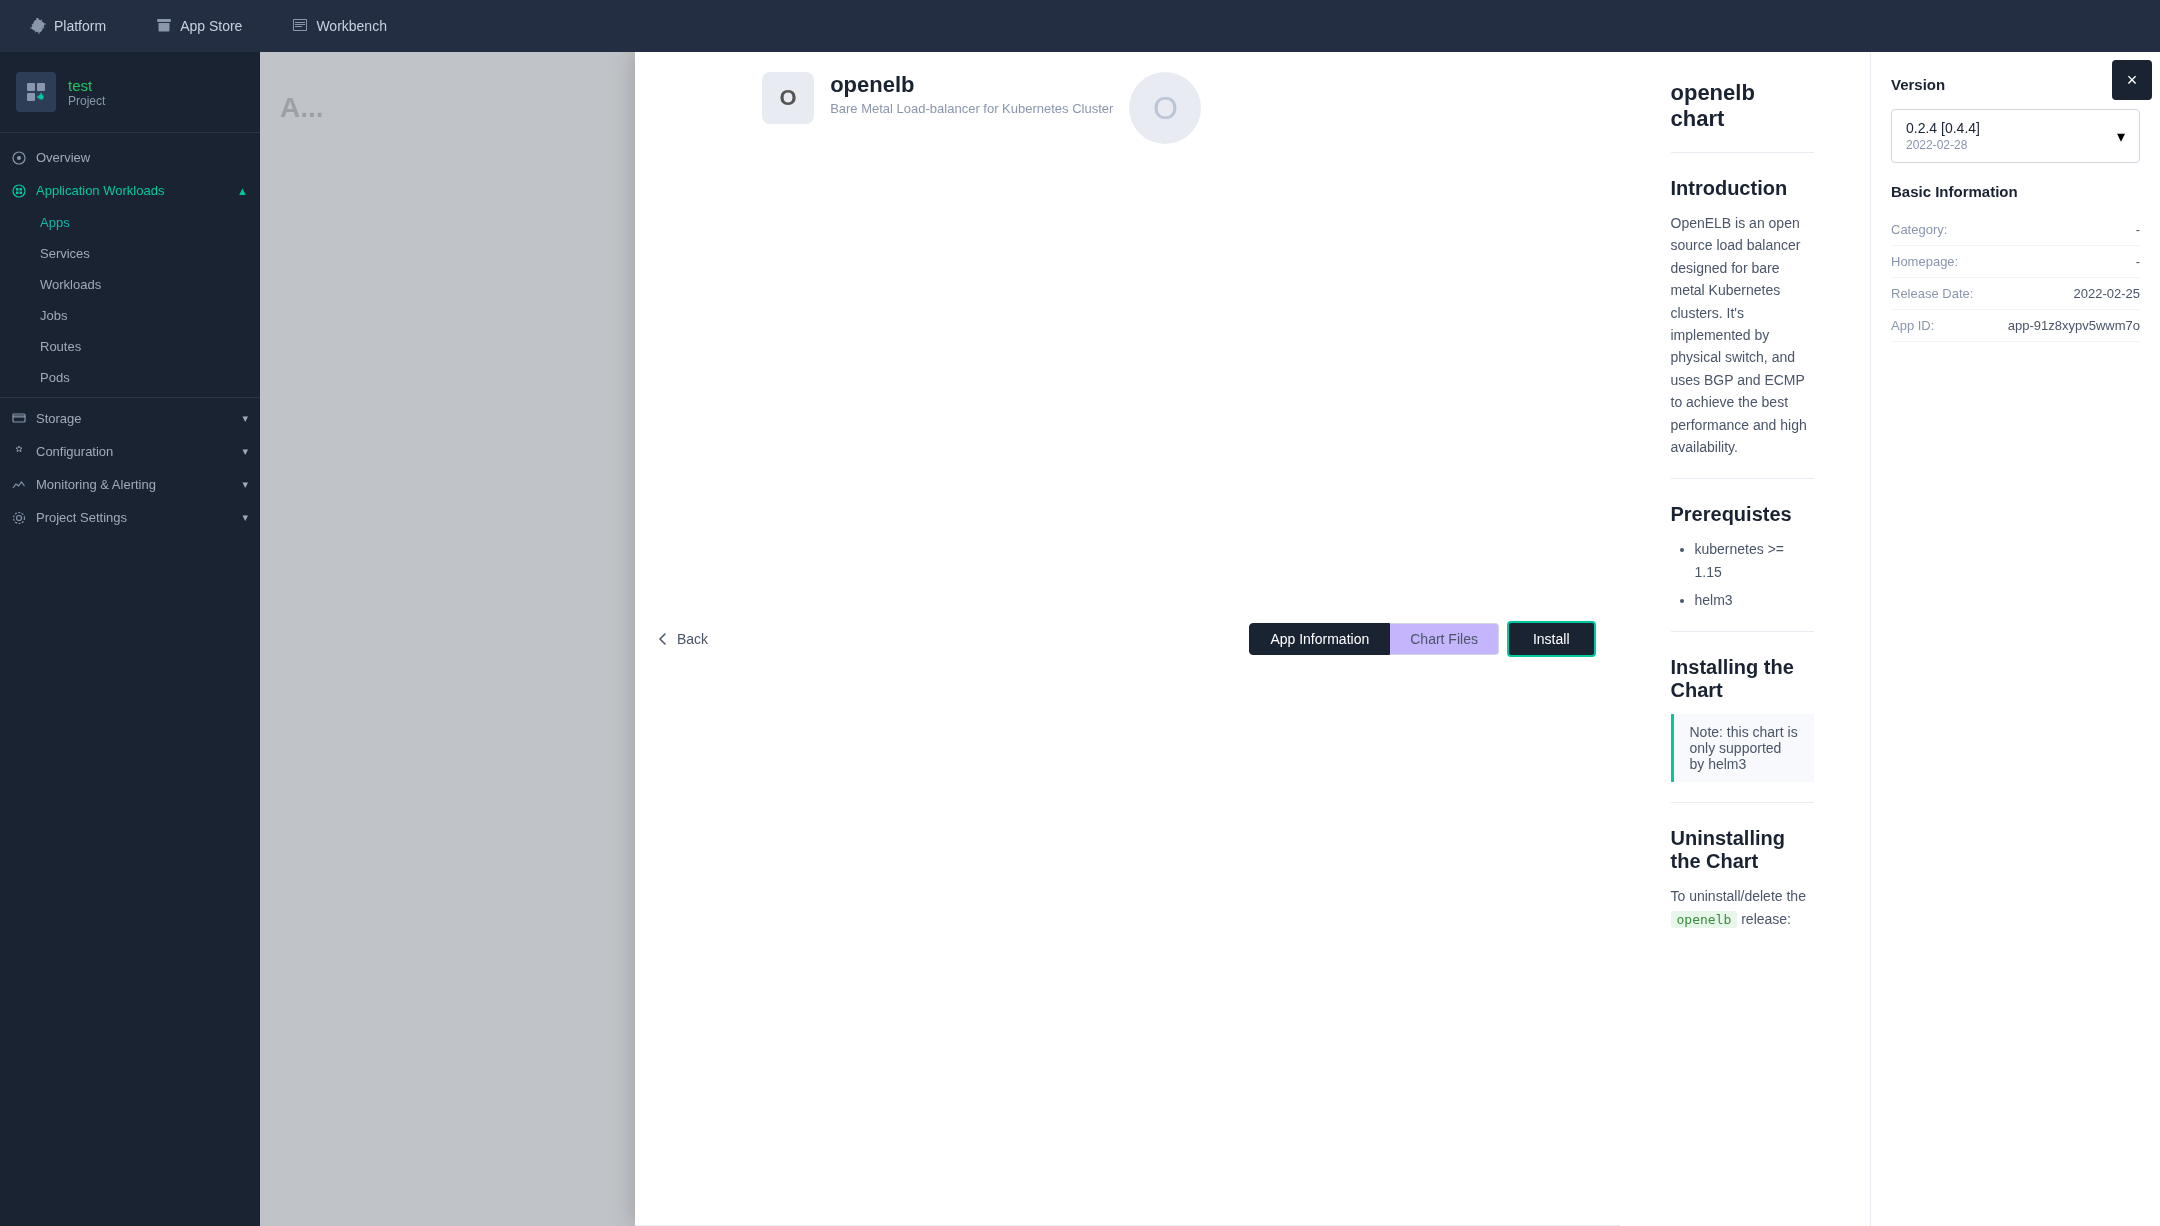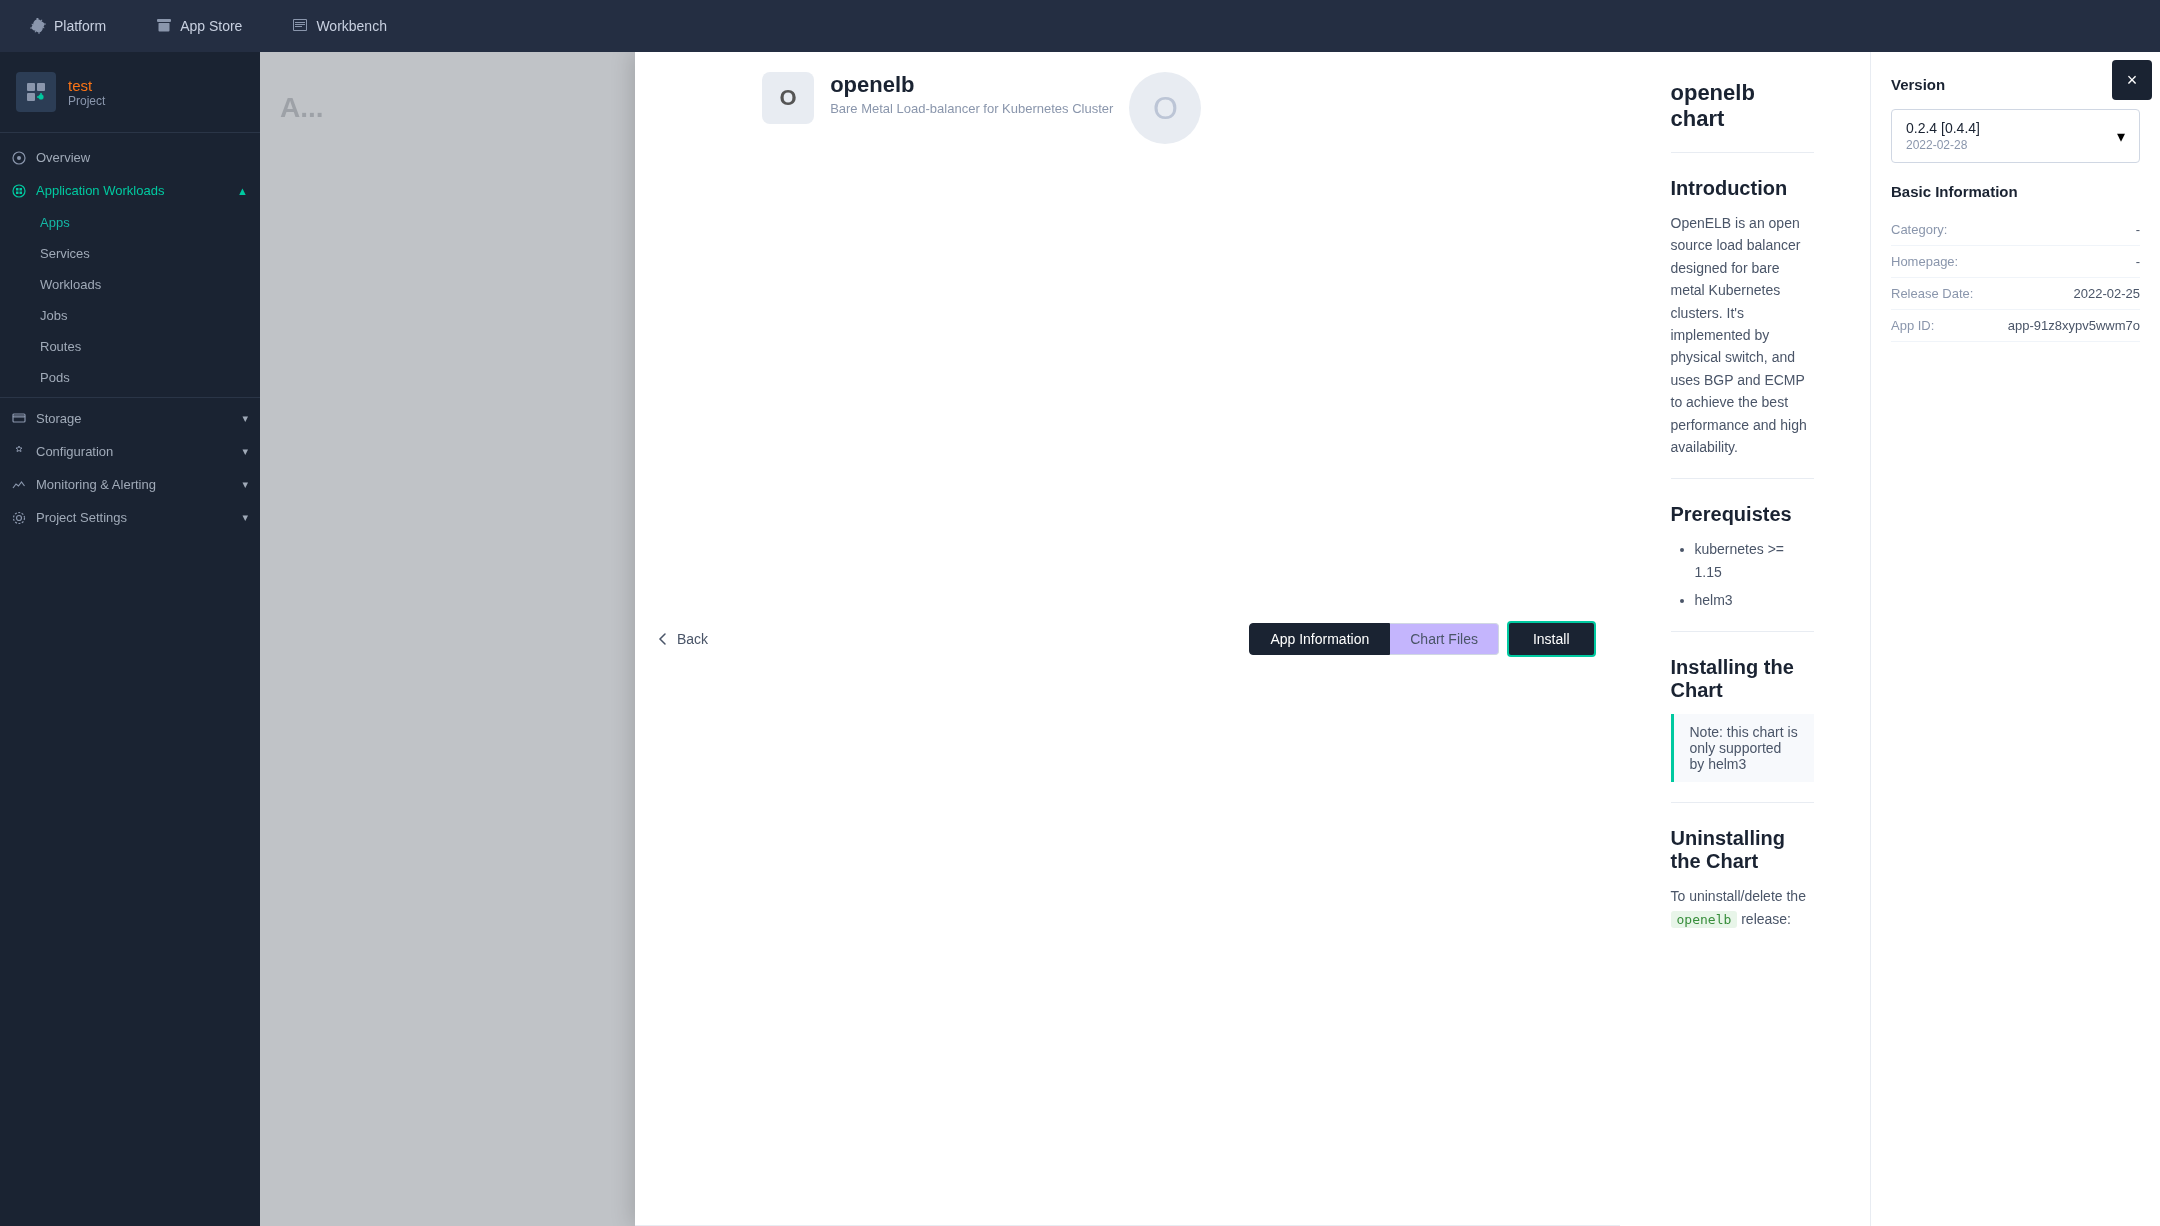--- a/index.html
+++ b/index.html
@@ -12,21 +12,21 @@
     .nav-item { display: flex; align-items: center; gap: 8px; color: #c8d0e0; font-size: 14px; cursor: pointer; padding: 6px 10px; border-radius: 4px; }
     .nav-item .nav-icon { width: 16px; height: 16px; color: #8a96ac; }
 
     
     .main-layout { display: flex; flex: 1; overflow: hidden; }
 
     
     .sidebar { width: 260px; background: #1a2332; display: flex; flex-direction: column; overflow-y: auto; flex-shrink: 0; }
     .project-header { padding: 20px 16px; display: flex; align-items: center; gap: 12px; border-bottom: 1px solid #2a3547; }
     .project-icon { width: 40px; height: 40px; background: #2c3d55; border-radius: 4px; display: flex; align-items: center; justify-content: center; }
-    .project-name { color: #f97316; font-size: 15px; font-weight: 500; }
+    .project-name { color: #22c55e; font-size: 15px; font-weight: 500; }
     .project-type { color: #8a96ac; font-size: 12px; }
 
     .sidebar-section { padding: 8px 0; }
     .sidebar-item { display: flex; align-items: center; gap: 10px; padding: 9px 12px; color: #a0aab8; font-size: 13px; cursor: pointer; }
     .sidebar-item.active { color: #00c9a0; }
     .sidebar-item.section-header { font-size: 13px; color: #a0aab8; font-weight: 500; }
     .sidebar-item.section-header.active { color: #00c9a0; }
     .sidebar-subitem { padding: 8px 20px 8px 40px; color: #a0aab8; font-size: 13px; cursor: pointer; }
     .sidebar-subitem.active { color: #14b8a6; }
     .sidebar-divider { height: 1px; background: #2a3547; margin: 4px 0; }

